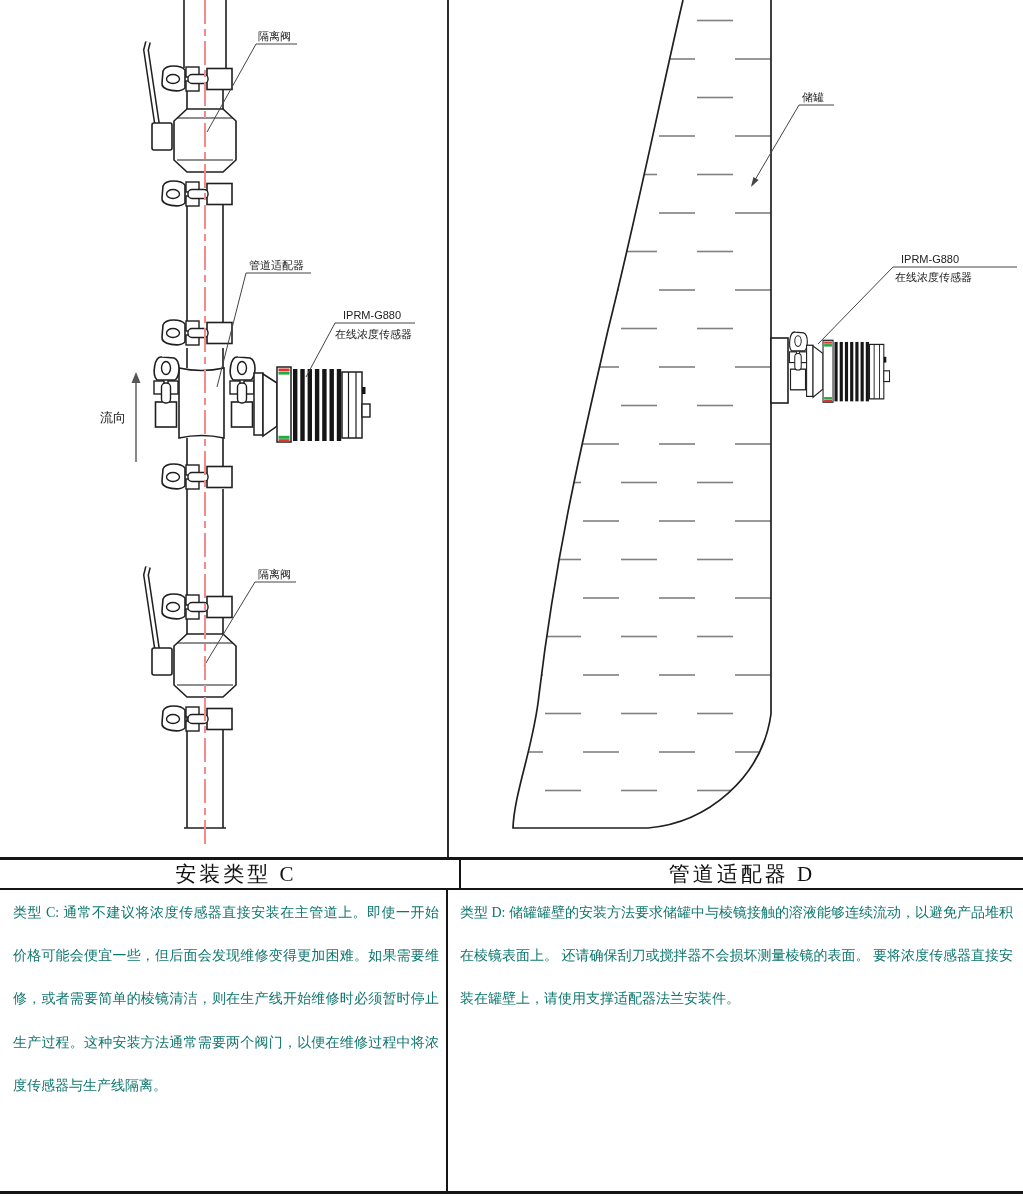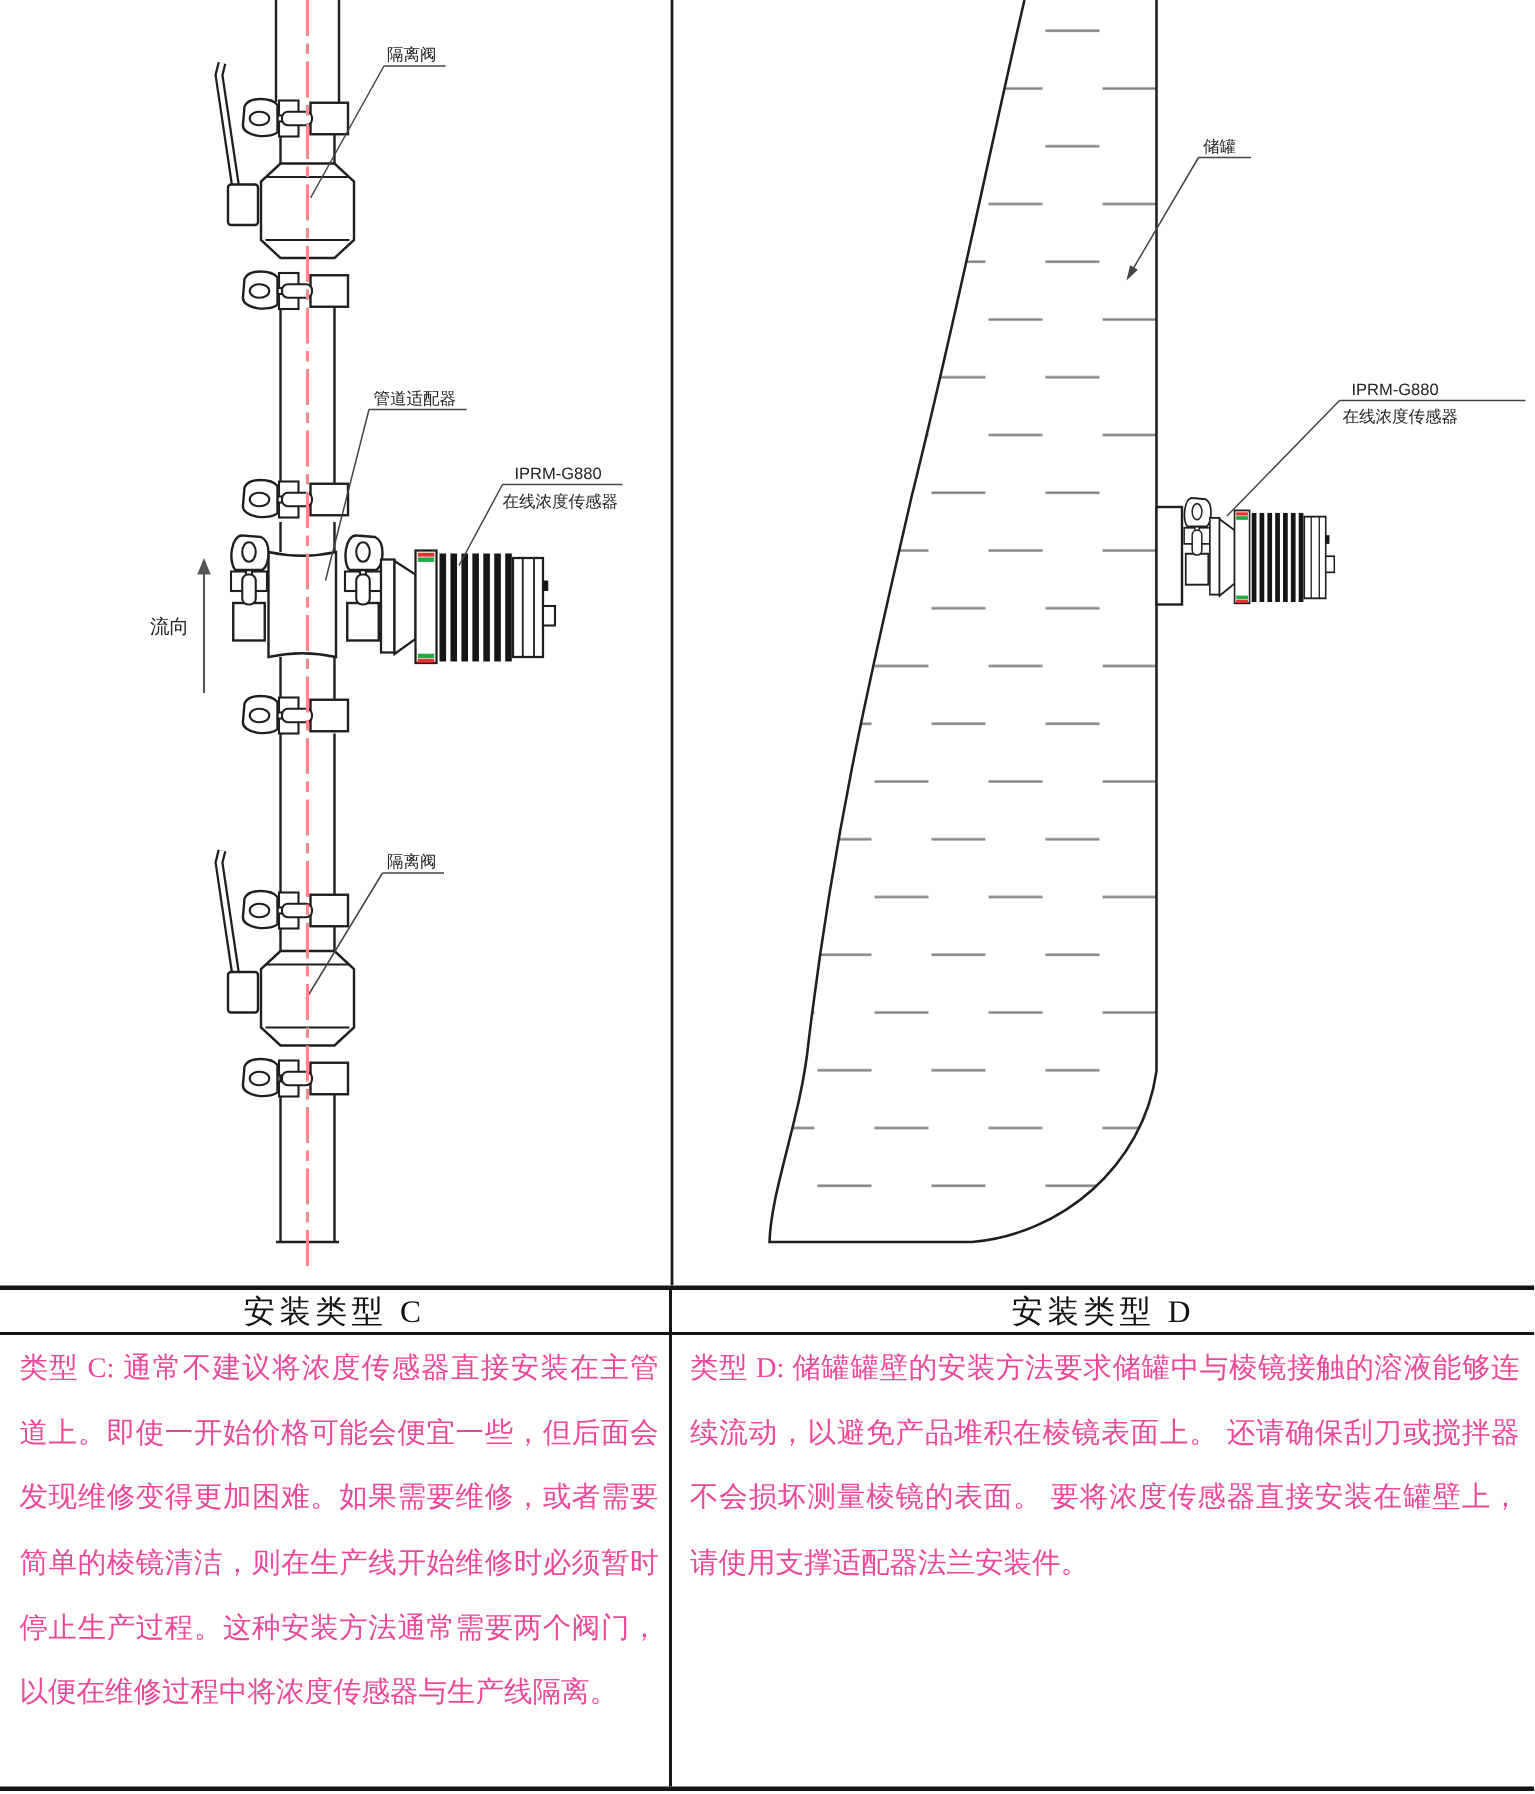--- a/index.html
+++ b/index.html
@@ -1,27 +1,27 @@
 <!DOCTYPE html>
 <html><head>
 <meta charset="utf-8">
 <style>
   html,body{margin:0;padding:0;background:#ffffff;}
   .page{position:relative;width:1023px;height:1196px;background:#fff;overflow:hidden;
         font-family:"Liberation Sans",sans-serif;}
   .diagram-svg{position:absolute;left:0;top:0;}
   .table-block{position:absolute;left:0;top:857px;width:1023px;}
   .caption-row{display:flex;border-top:3px solid #151515;border-bottom:2px solid #151515;
-               height:28px;align-items:center;}
+               height:28px;align-items:center;padding-left:13px;}
   .caption-cell{font-family:"Liberation Serif","DejaVu Serif",serif;font-size:21px;color:#111;
                 text-align:center;letter-spacing:3px;overflow:hidden;white-space:nowrap;}
   .caption-left{width:446px;border-right:2px solid #151515;}
   .caption-right{flex:1;}
   .body-row{display:flex;border-bottom:3px solid #151515;height:301px;}
-  .body-cell{font-family:"Liberation Serif","DejaVu Serif",serif;font-size:19px;color:#ec4899;
+  .body-cell{font-family:"Liberation Serif","DejaVu Serif",serif;font-size:14px;color:#0f766e;
              line-height:43.2px;text-align:justify;overflow:hidden;}
   .body-left{width:426px;padding:1px 7px 0 13px;border-right:2px solid #151515;}
   .body-right{flex:1;padding:1px 10px 12px 12px;}
   .lbl{font-family:"Liberation Sans","DejaVu Sans",sans-serif;font-size:11px;fill:#222;}
   .lbl-flow{font-family:"Liberation Sans","DejaVu Sans",sans-serif;font-size:13px;fill:#222;}
 </style>
 </head>
 <body>
 
 <div class="page">
@@ -155,21 +155,21 @@
       <polygon points="751,187 758.6,179.9 753.4,176.9" fill="#444"></polygon>
       <text class="lbl" x="802" y="101">储罐</text>
       <text class="lbl" x="901" y="263">IPRM-G880</text>
       <text class="lbl" x="895" y="281">在线浓度传感器</text>
     </g>
   </svg>
 
   <div class="table-block">
     <div class="caption-row">
       <div class="caption-cell caption-left">安装类型 C</div>
-      <div class="caption-cell caption-right">安装类型 D</div>
+      <div class="caption-cell caption-right">管道适配器 D</div>
     </div>
     <div class="body-row">
       <div class="body-cell body-left">类型 C: 通常不建议将浓度传感器直接安装在主管道上。即使一开始价格可能会便宜一些，但后面会发现维修变得更加困难。如果需要维修，或者需要简单的棱镜清洁，则在生产线开始维修时必须暂时停止生产过程。这种安装方法通常需要两个阀门，以便在维修过程中将浓度传感器与生产线隔离。</div>
       <div class="body-cell body-right">类型 D: 储罐罐壁的安装方法要求储罐中与棱镜接触的溶液能够连续流动，以避免产品堆积在棱镜表面上。 还请确保刮刀或搅拌器不会损坏测量棱镜的表面。 要将浓度传感器直接安装在罐壁上，请使用支撑适配器法兰安装件。</div>
     </div>
   </div>
 
 </div>
 
 </body></html>

